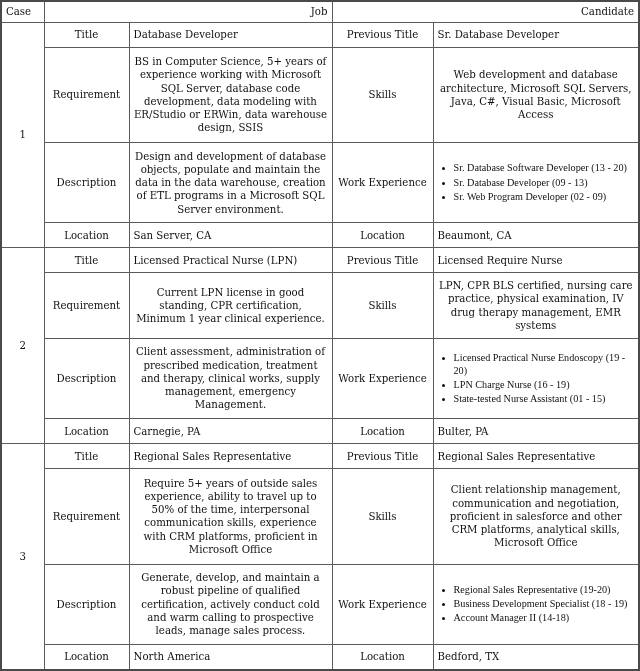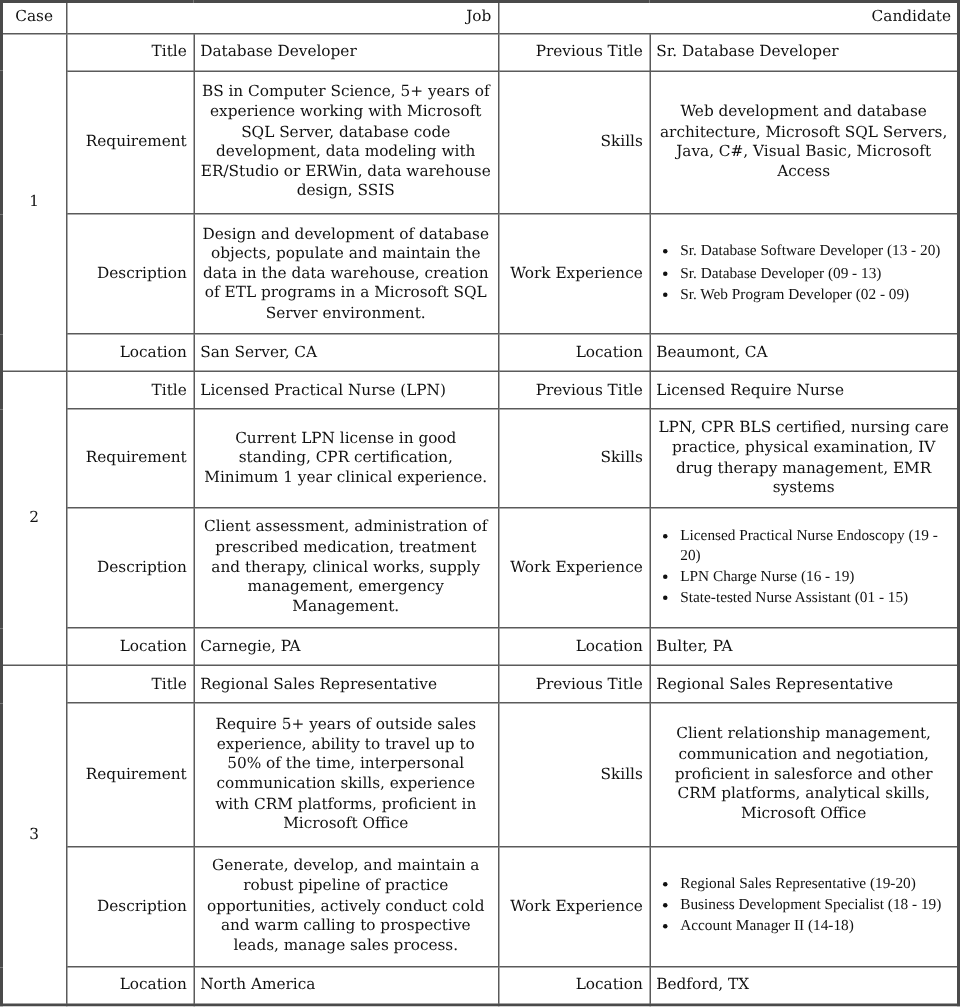--- a/index.html
+++ b/index.html
@@ -39,27 +39,26 @@
   .col-canlbl { width: 101px; }
   .col-canval { width: 206px; }
 
   .hdr {
     text-align: right;
     font-weight: bold;
     font-size: 11px;
     padding: 3px 2px;
   }
   .hdr-case {
-    text-align: center;
     font-weight: bold;
     font-size: 11px;
     margin-top: 38px;
   }
   .lbl {
-    text-align: right;
+    text-align: center;
     white-space: nowrap;
   }
   .val {
     text-align: left;
   }
   .casenum {
     text-align: center;
     font-size: 10.5px;
   }
   .oneline {
@@ -194,21 +193,21 @@
           <p class="para">Require 5+ years of outside sales experience, ability to travel up to 50% of the time, interpersonal communication skills, experience with CRM platforms, proficient in Microsoft Office</p>
         </td>
       <td class="lbl">Skills</td>
       <td class="val">
           <p class="para">Client relationship management, communication and negotiation, proficient in salesforce and other CRM platforms, analytical skills, Microsoft Office</p>
         </td>
     </tr>
     <tr>
       <td class="lbl">Description</td>
       <td class="val">
-          <p class="para">Generate, develop, and maintain a robust pipeline of practice opportunities, actively conduct cold and warm calling to prospective leads, manage sales process.</p>
+          <p class="para">Generate, develop, and maintain a robust pipeline of qualified certification, actively conduct cold and warm calling to prospective leads, manage sales process.</p>
         </td>
       <td class="lbl">Work Experience</td>
       <td class="val">
         <ul class="bullets">
             <li>Regional Sales Representative (19-20)</li>
             <li>Business Development Specialist (18 - 19)</li>
             <li>Account Manager II (14-18)</li>
           </ul>
       </td>
     </tr>

